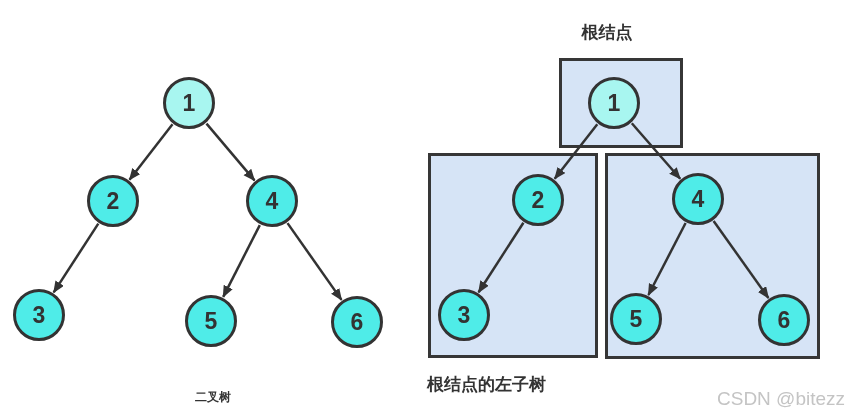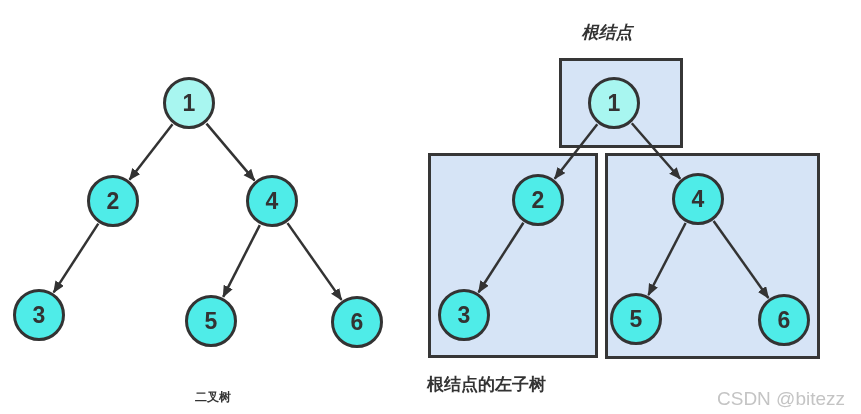--- a/index.html
+++ b/index.html
@@ -47,21 +47,21 @@
   .tree-node.root-fill { background: #a8f6f0; }
   .diagram-label {
     position: absolute;
     font-size: 17px;
     font-weight: bold;
     color: #333333;
     white-space: nowrap;
   }
   .centered { text-align: center; }
   .caption-left-tree { left: 153px; top: 389px; width: 120px; font-size: 12px; }
-  .label-root        { left: 545px; top: 21px;  width: 124px; font-style: italic; }
+  .label-root        { left: 545px; top: 21px;  width: 124px; }
   .label-left-sub    { left: 427px; top: 373px; font-family: Liberation Serif, serif; }
   .label-right-sub   { left: 629px; top: 373px; }
   .watermark {
     position: absolute;
     left: 717px; top: 388px;
     font-size: 19px;
     font-weight: normal;
     color: #c4c4c4;
     white-space: nowrap;
   }

